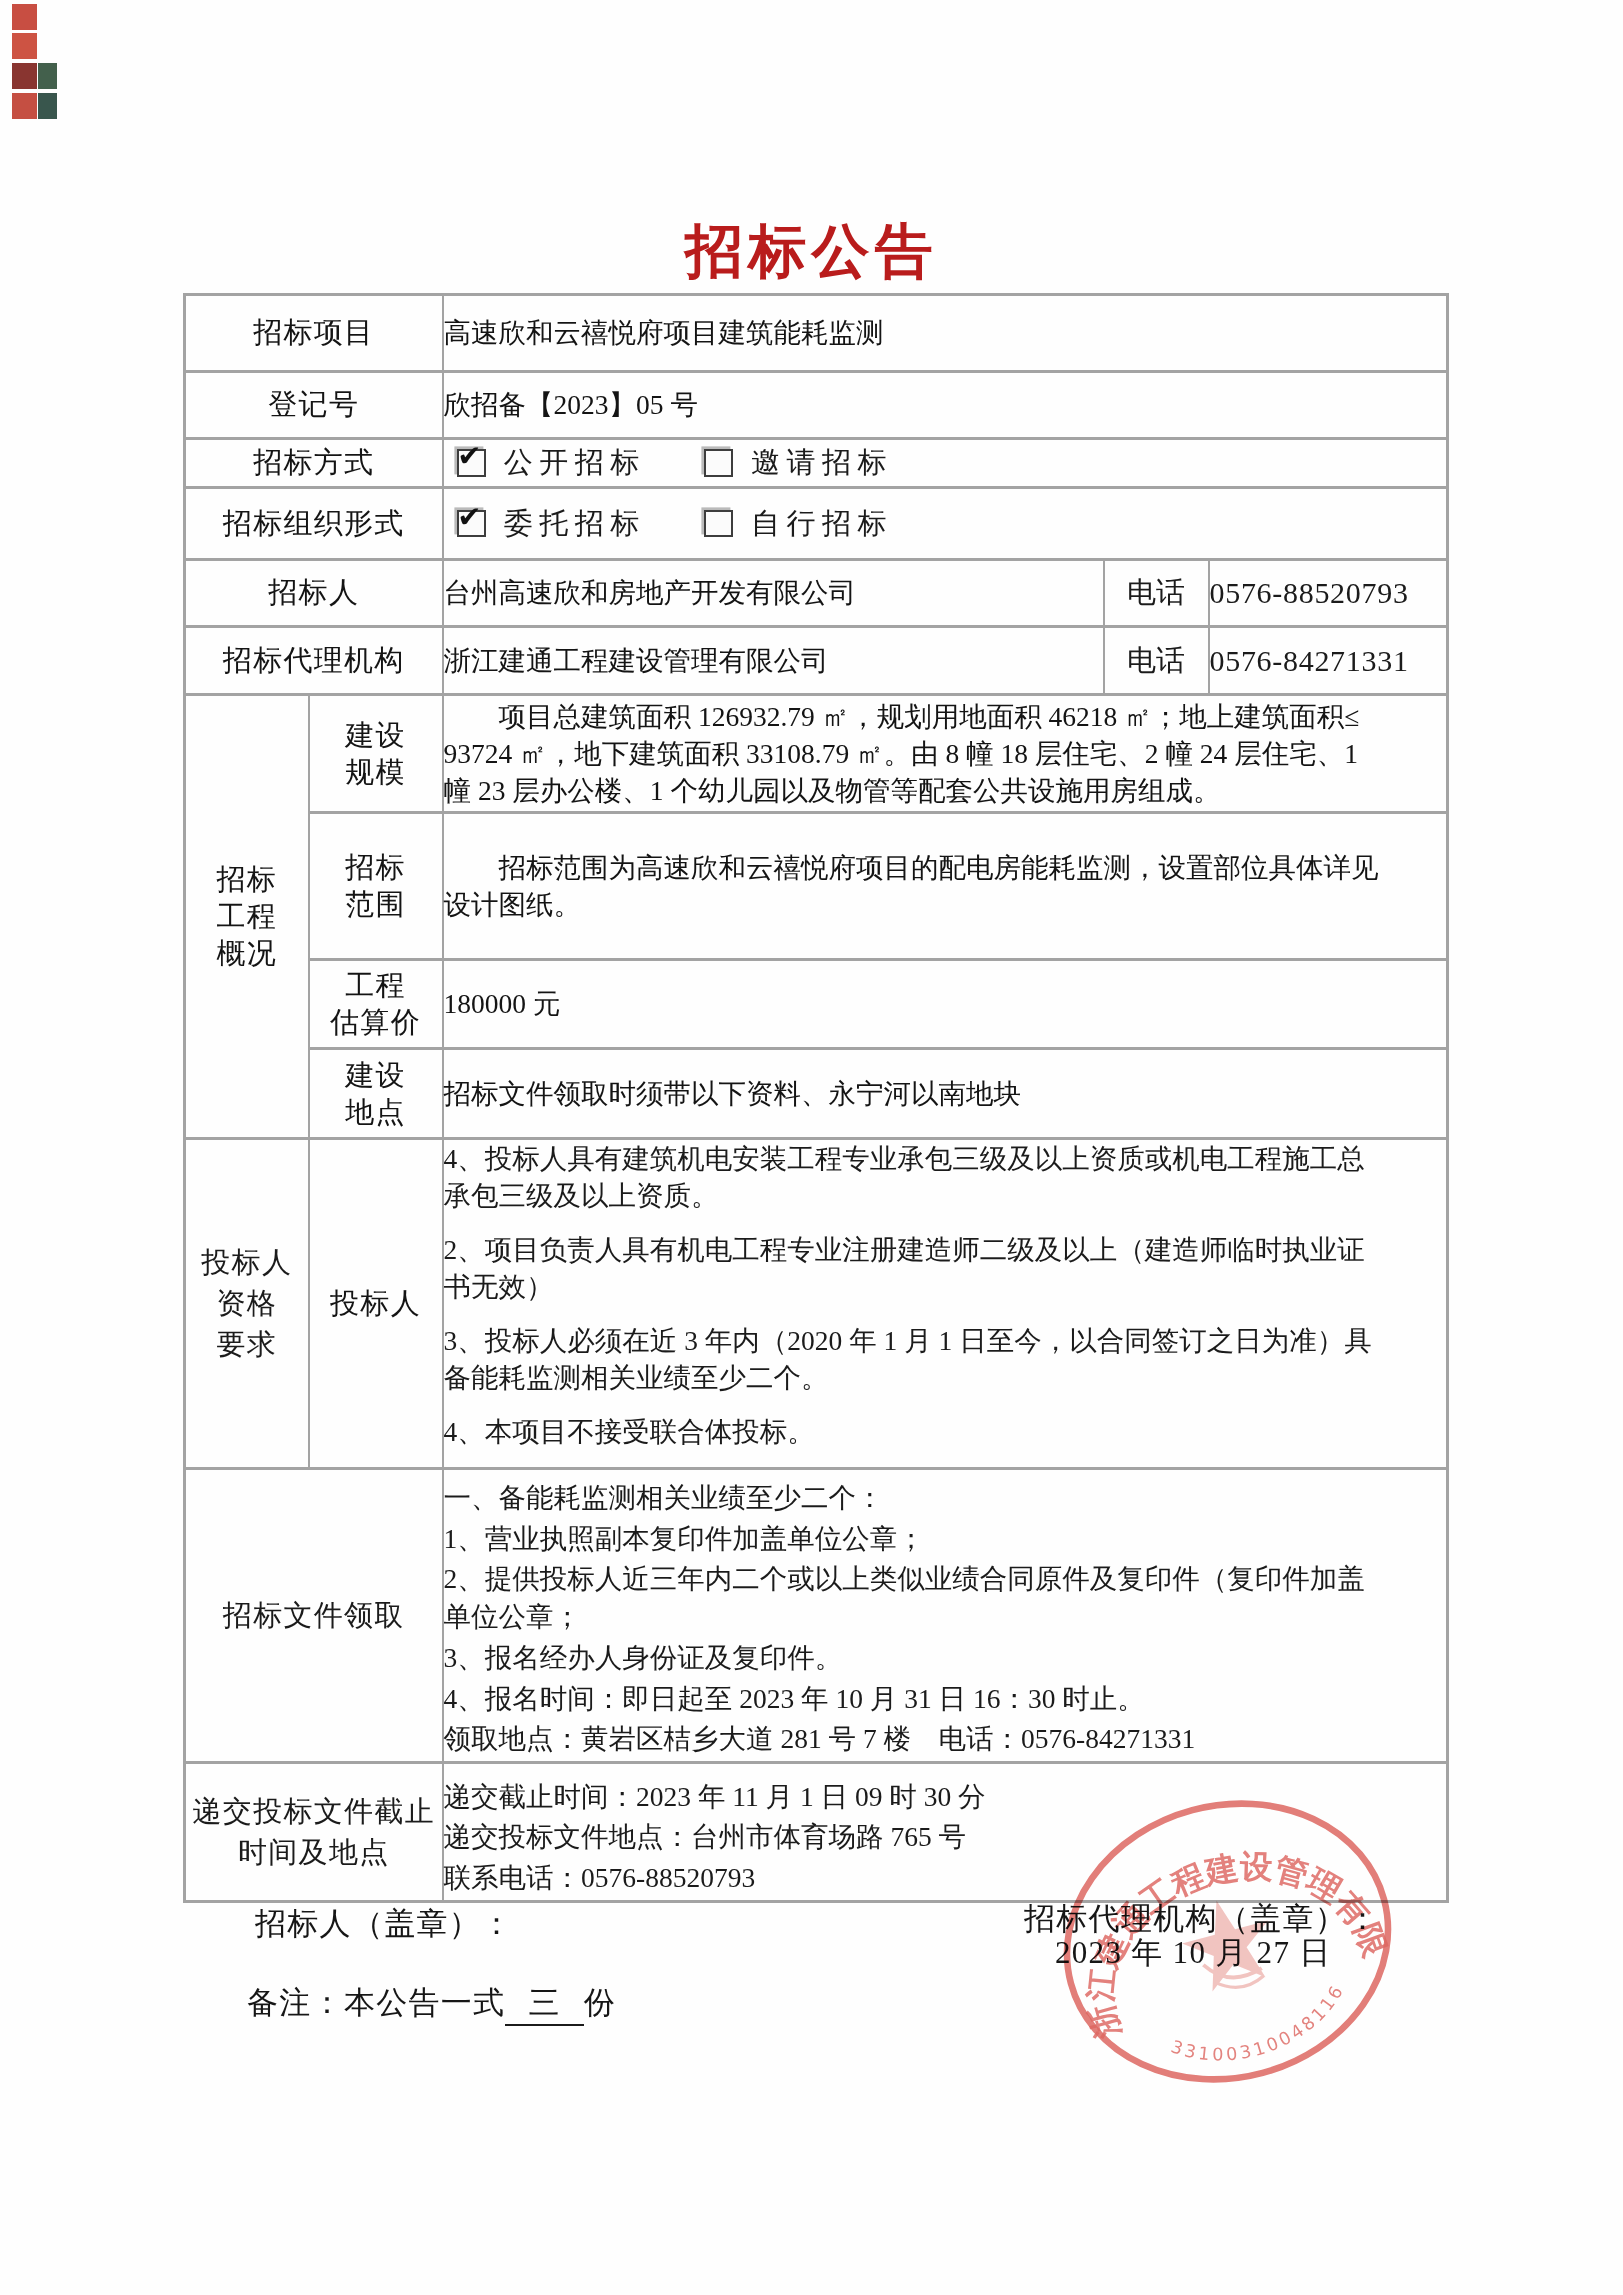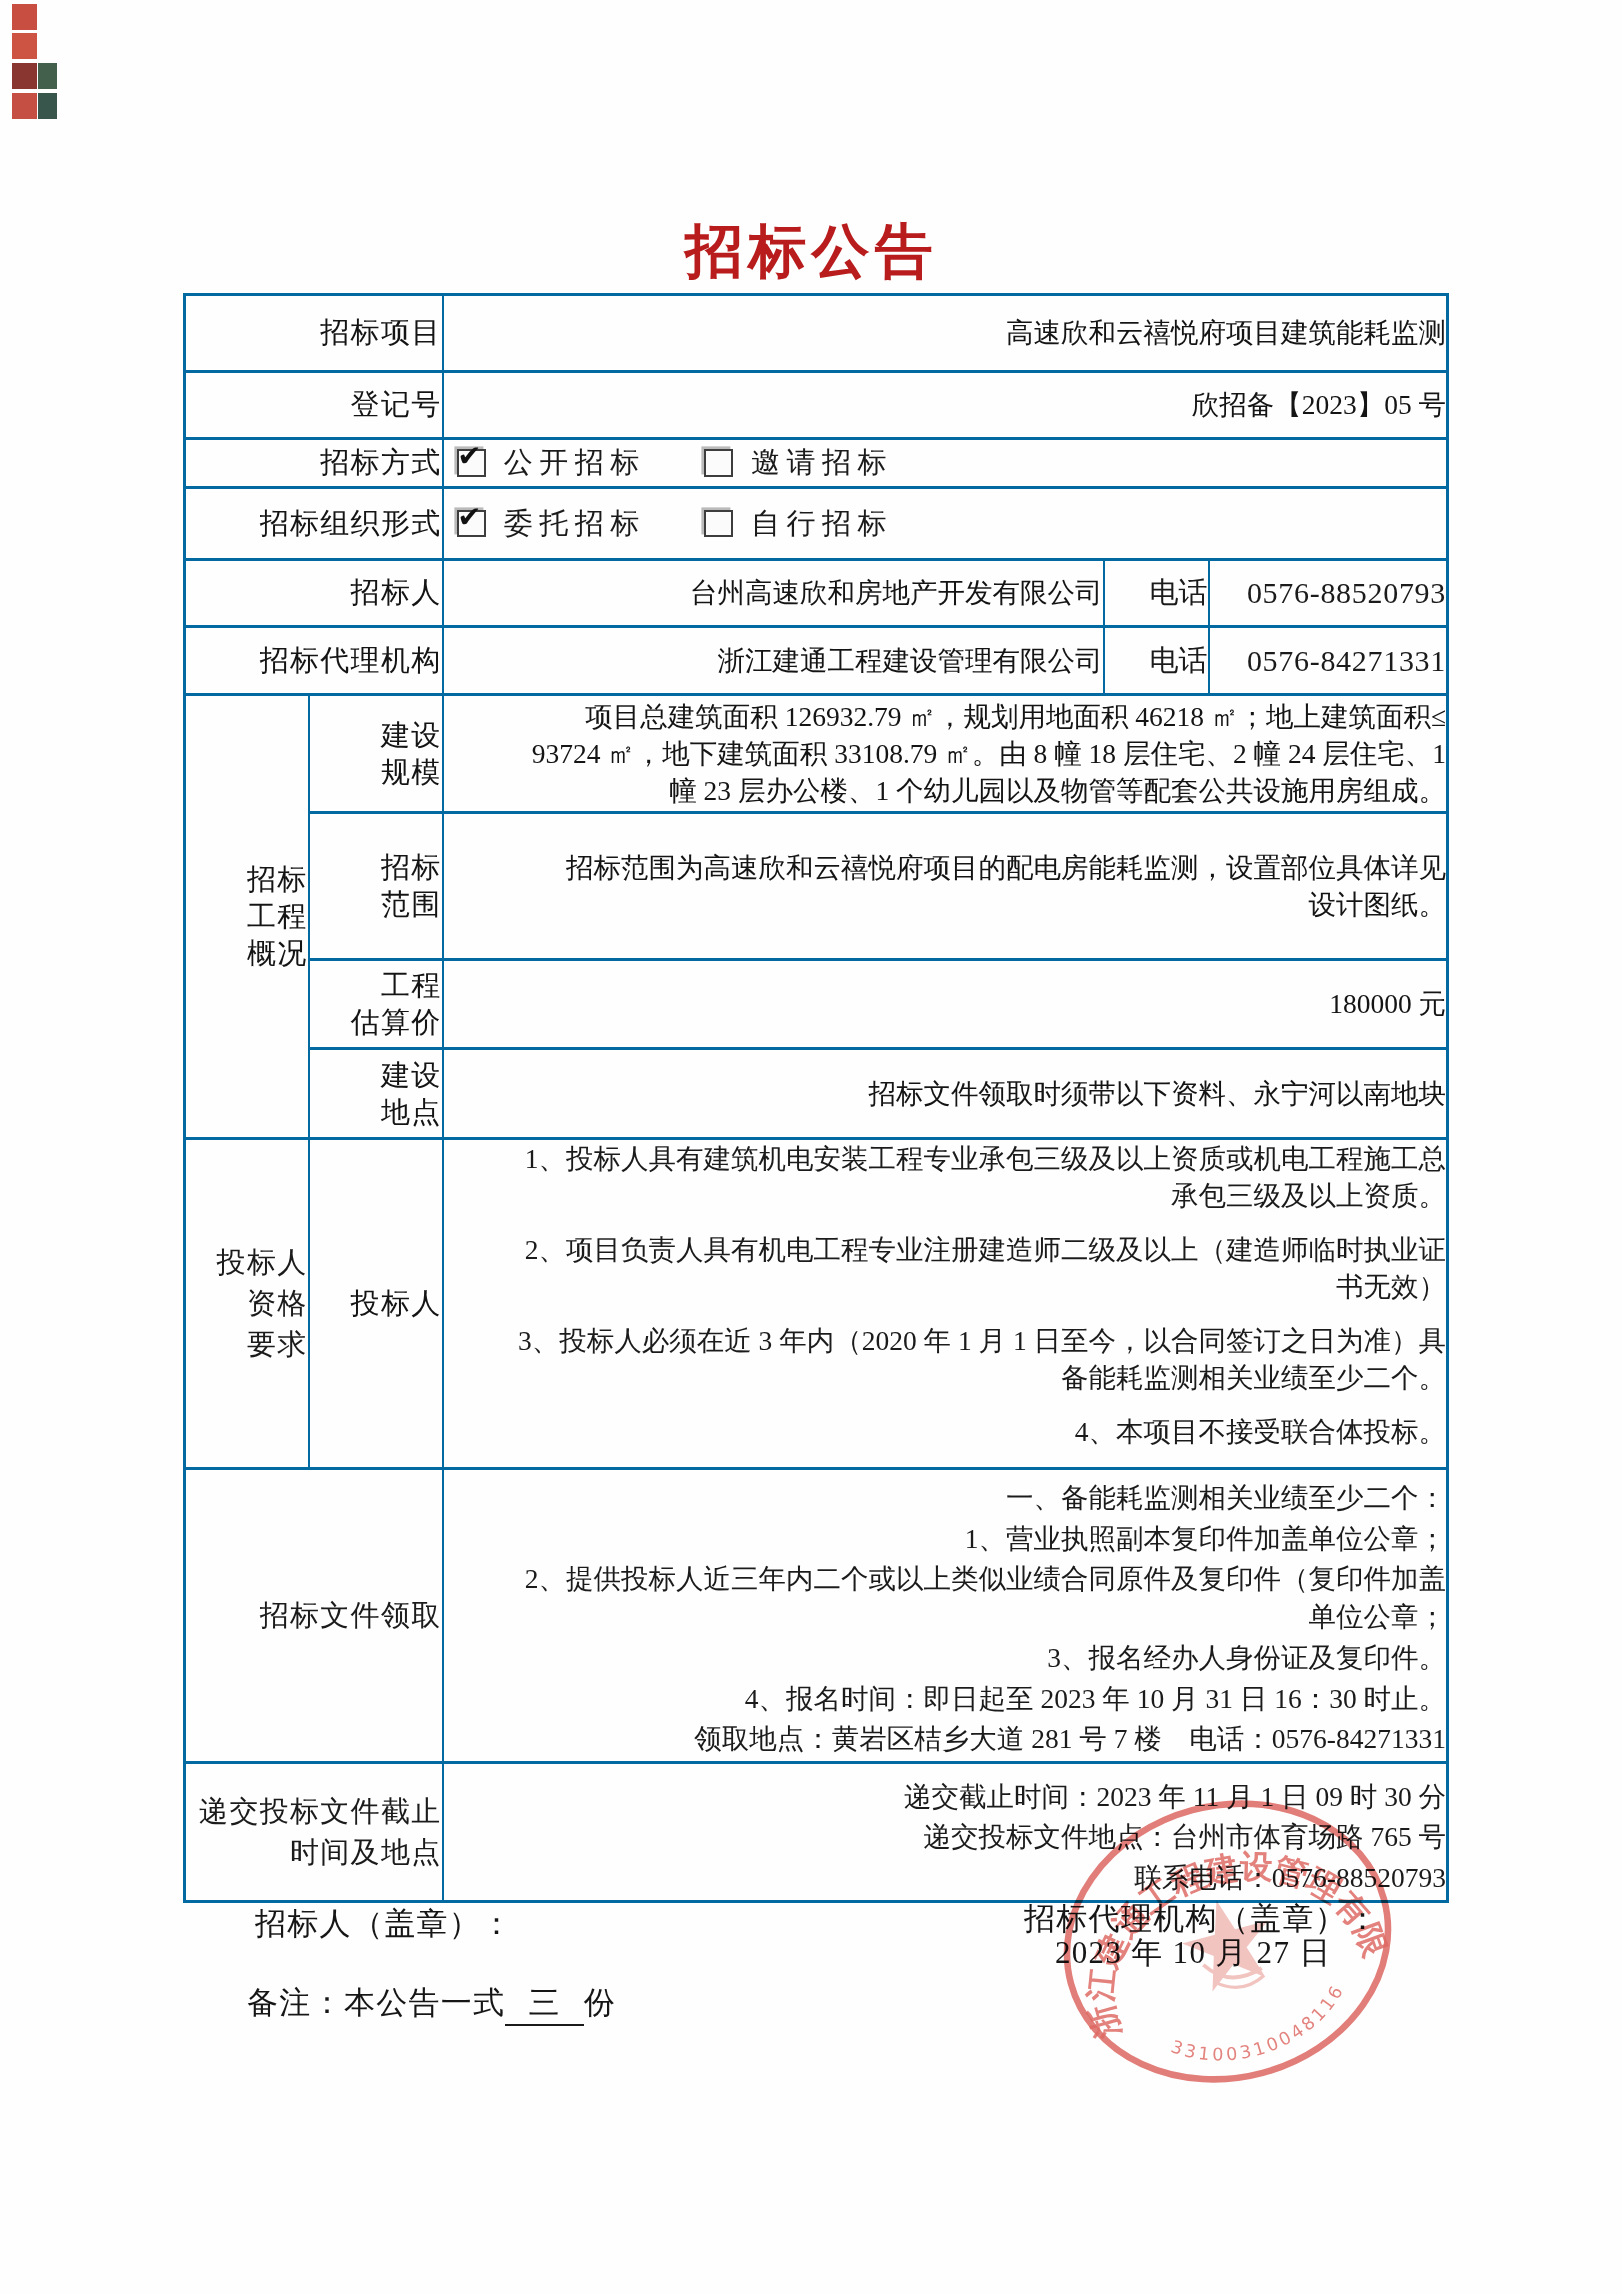--- a/index.html
+++ b/index.html
@@ -19,21 +19,21 @@
     position:absolute;left:0;top:213px;width:100%;
     text-align:center;
     font-family:"Liberation Sans","DejaVu Sans",sans-serif;
     font-weight:bold;font-size:58px;letter-spacing:5.2px;color:#b91c1c;
   }
 
   table.main{
     position:absolute;left:183px;top:293px;
     width:1263px;border-collapse:collapse;table-layout:fixed;
   }
-  table.main,table.main td{border:2px solid #0369a1;text-align:right;}
+  table.main,table.main td{border:2px solid #a3a3a3;}
   table.main td{border-top-width:3.3px;border-bottom-width:3.3px;padding:0;vertical-align:middle;}
   table.main{border-width:3.9px;}
 
   td.lbl{
     text-align:center;font-size:29px;letter-spacing:1.3px;color:#141414;
   }
   td.val{
     font-size:27.5px;padding-left:14.4px;padding-right:6.5px;color:#141414;
   }
   .pre{white-space:pre-line;word-break:break-all;line-height:37px;}
@@ -182,21 +182,21 @@
 地点</td>
       <td class="val" colspan="3">招标文件领取时须带以下资料、永宁河以南地块</td>
     </tr>
 
     <tr style="height:306px">
       <td class="section-lbl pre">投标人
 资格
 要求</td>
       <td class="lbl">投标人</td>
       <td class="items-cell" colspan="3">
-        <p class="item">1、投标人具有建筑机电安装工程专业承包三级及以上资质或机电工程施工总
+        <p class="item">4、投标人具有建筑机电安装工程专业承包三级及以上资质或机电工程施工总
 承包三级及以上资质。</p>
         <p class="item">2、项目负责人具有机电工程专业注册建造师二级及以上（建造师临时执业证
 书无效）</p>
         <p class="item">3、投标人必须在近 3 年内（2020 年 1 月 1 日至今，以合同签订之日为准）具
 备能耗监测相关业绩至少二个。</p>
         <p class="item">4、本项目不接受联合体投标。</p>
       </td>
     </tr>
 
     <tr style="height:274px">

